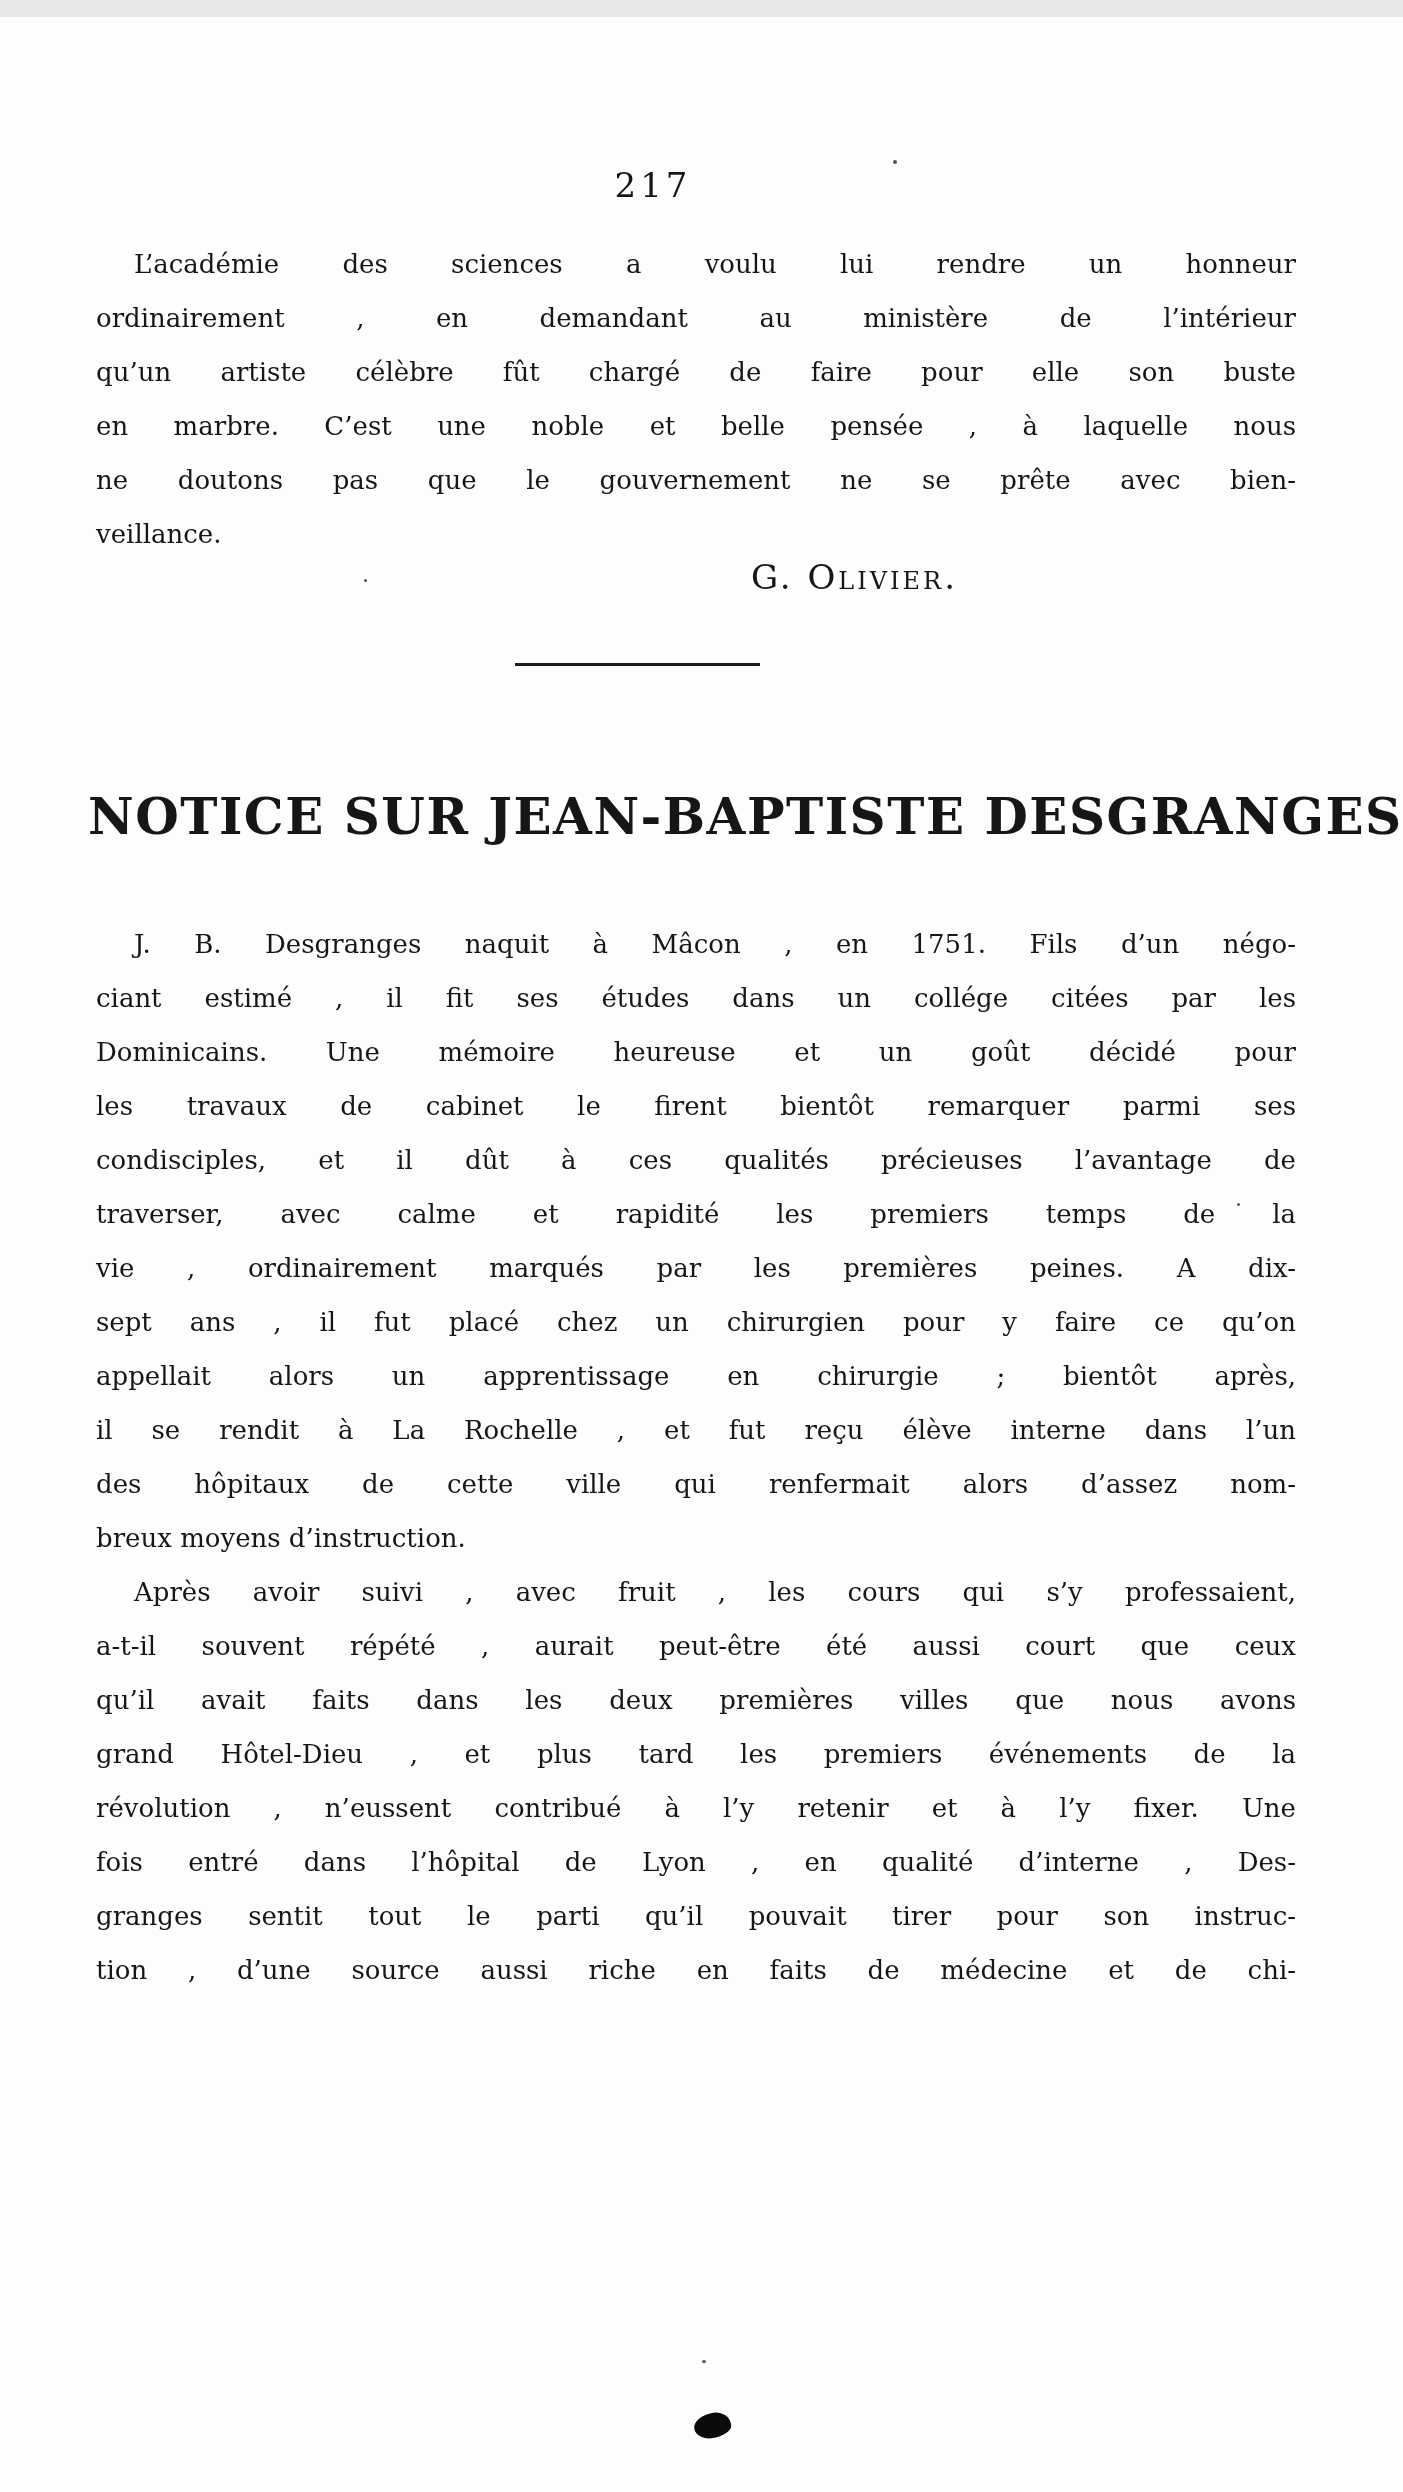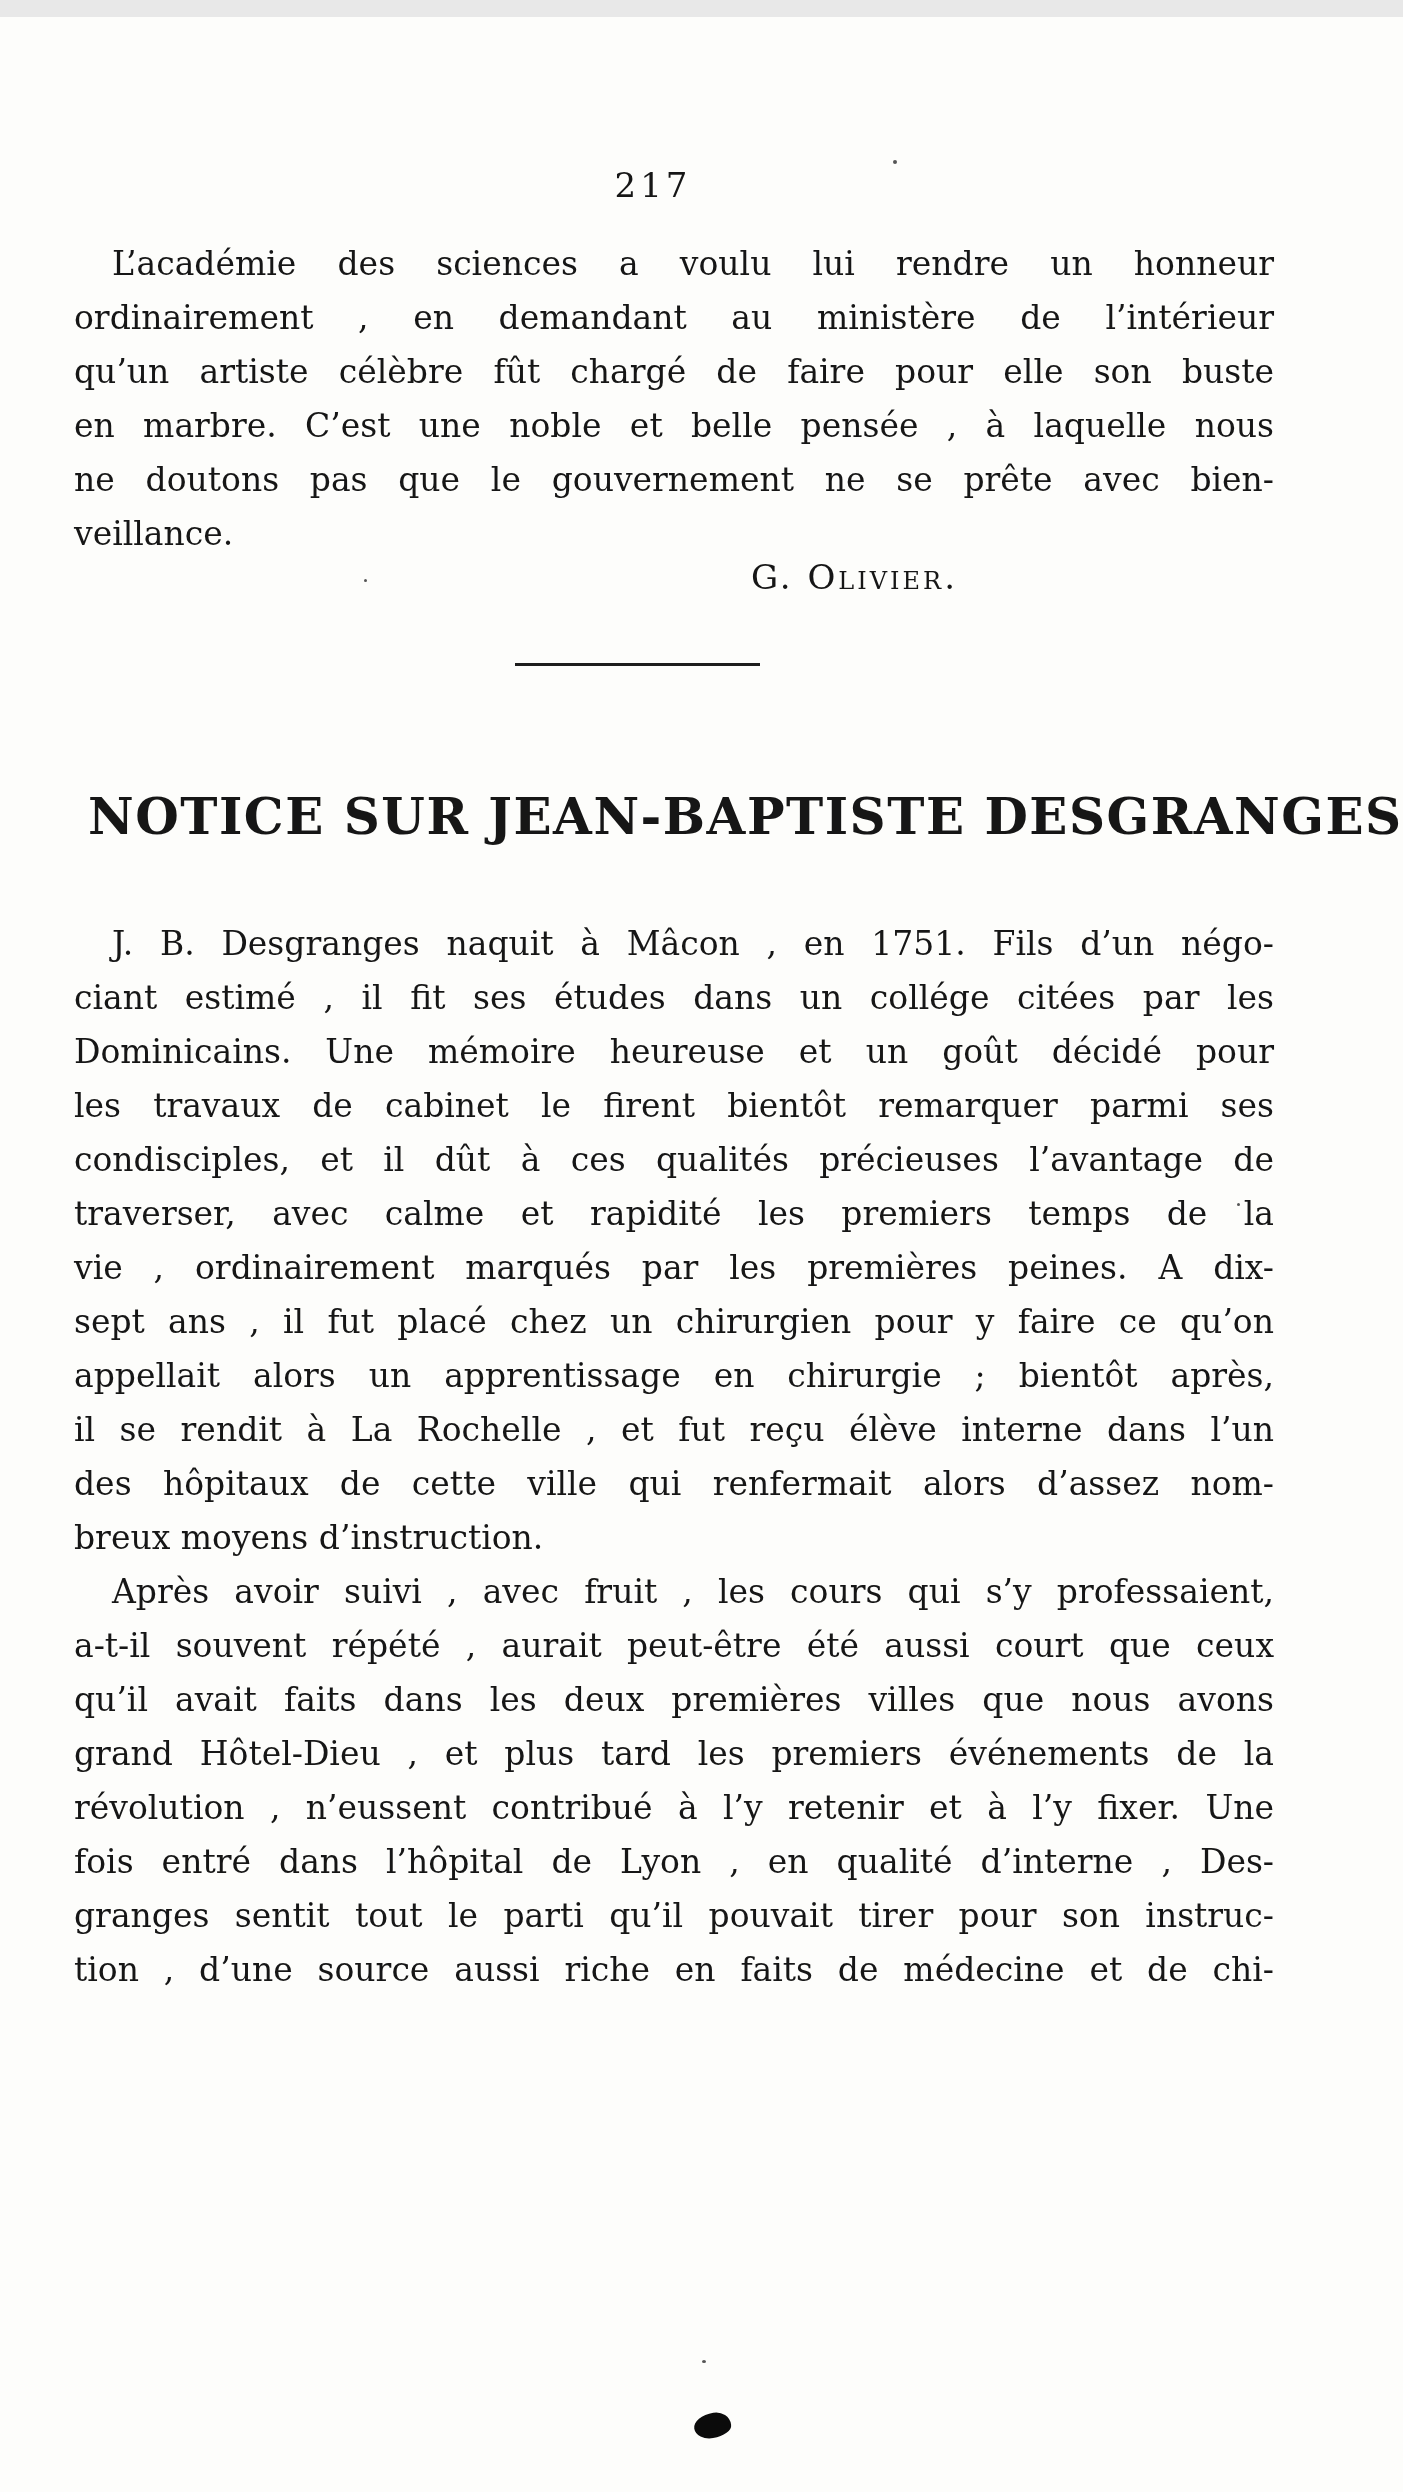--- a/index.html
+++ b/index.html
@@ -10,22 +10,22 @@
     background:#fdfdfb;
     font-family:"DejaVu Serif", serif;
     color:#161616;
     overflow:hidden;
   }
   .page-number {
     position:absolute; top:148px; left:88px; width:1130px;
     text-align:center; font-size:34px; letter-spacing:4px;
   }
   .para {
-    position:absolute; left:74px; width:1200px;
-    font-size:33px; line-height:54px;
+    position:absolute; left:96px; width:1200px;
+    font-size:26px; line-height:54px;
   }
   .line { text-align:justify; text-align-last:justify; }
   .line.short { text-align:left; text-align-last:left; }
   .line.indent { padding-left:38px; }
   .p1 { top:220px; }
   .p2 { top:900px; }
   .p3 { top:1548px; }
   .signature {
     position:absolute; top:540px; left:76px; width:1200px;
     box-sizing:border-box; padding-right:318px;

